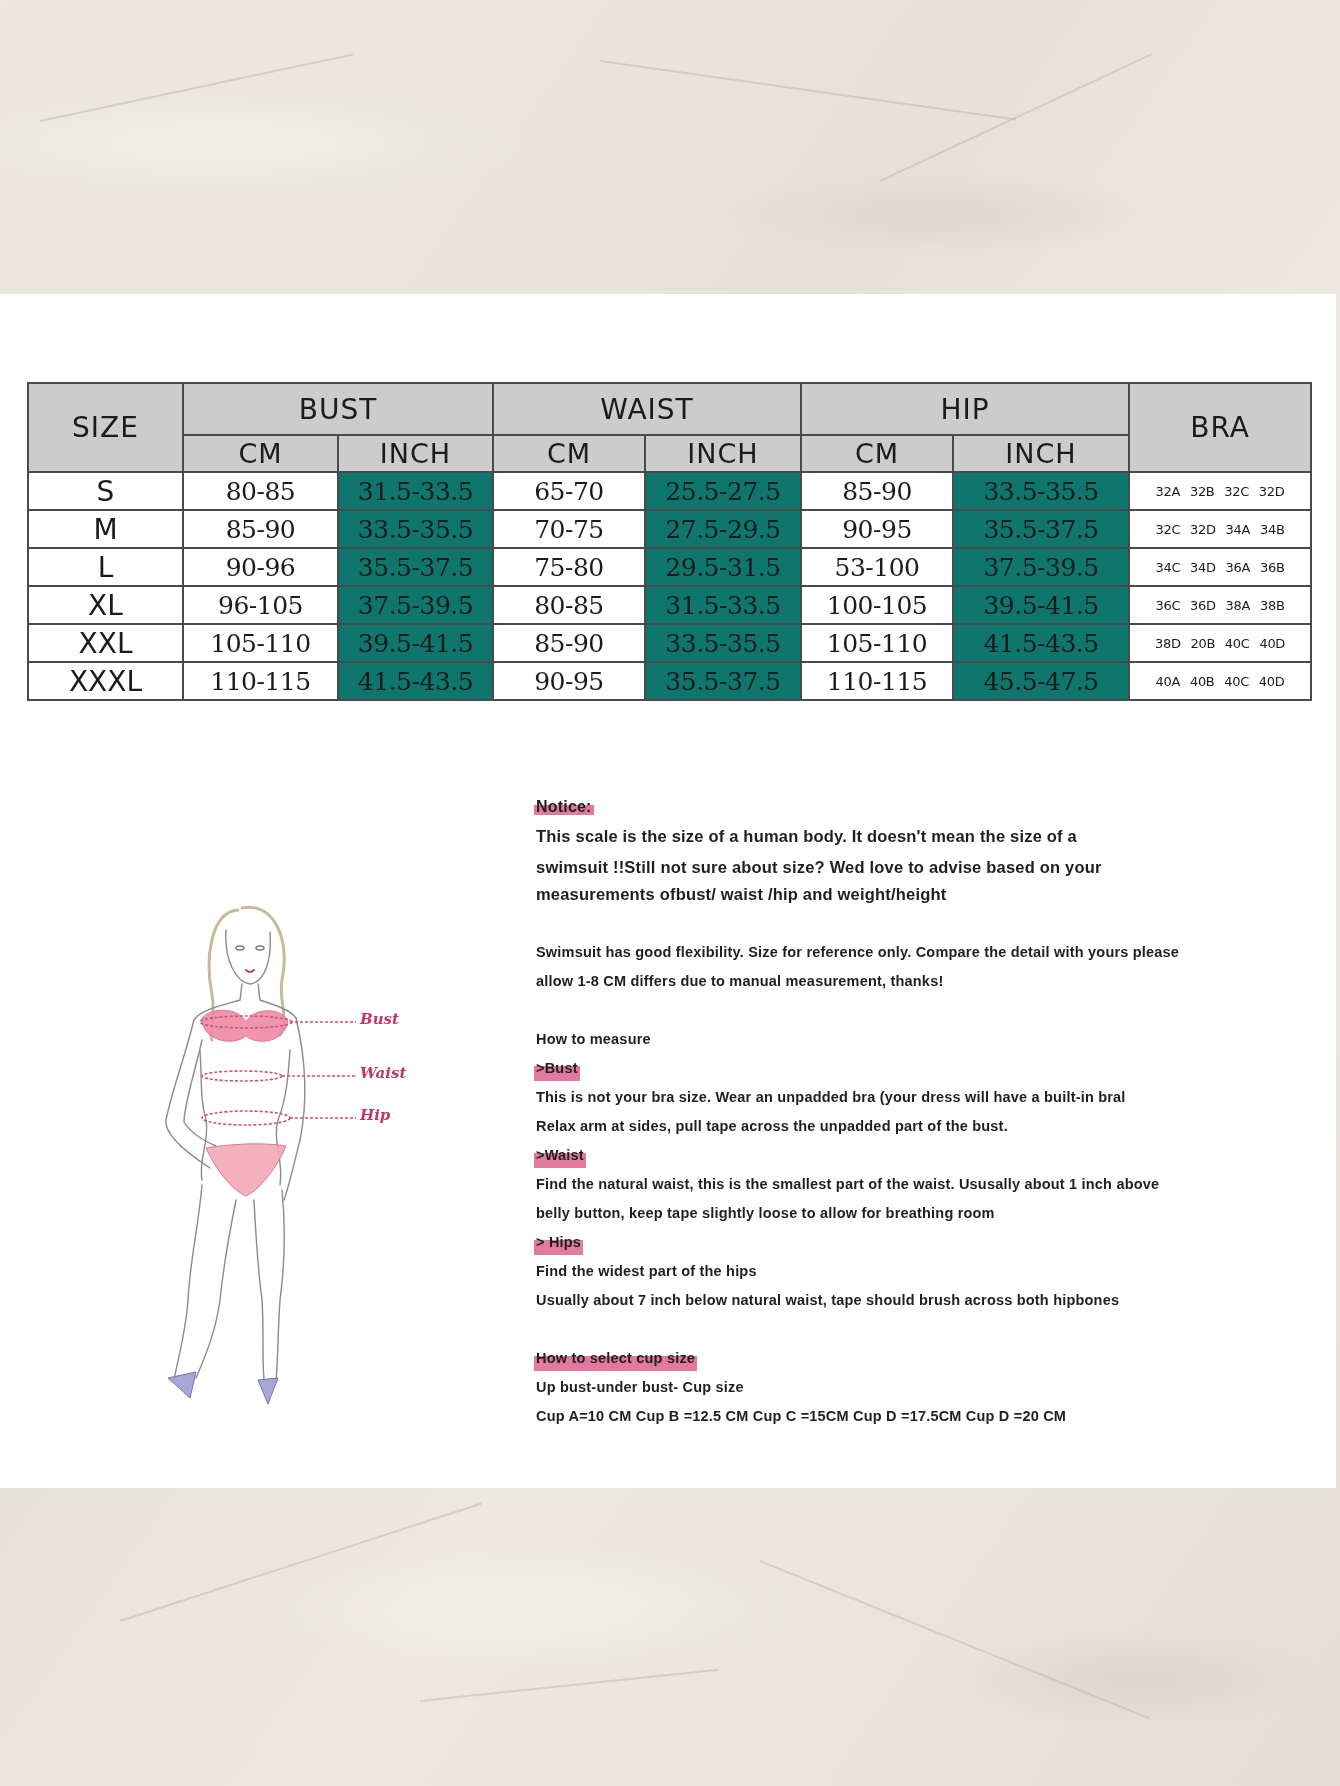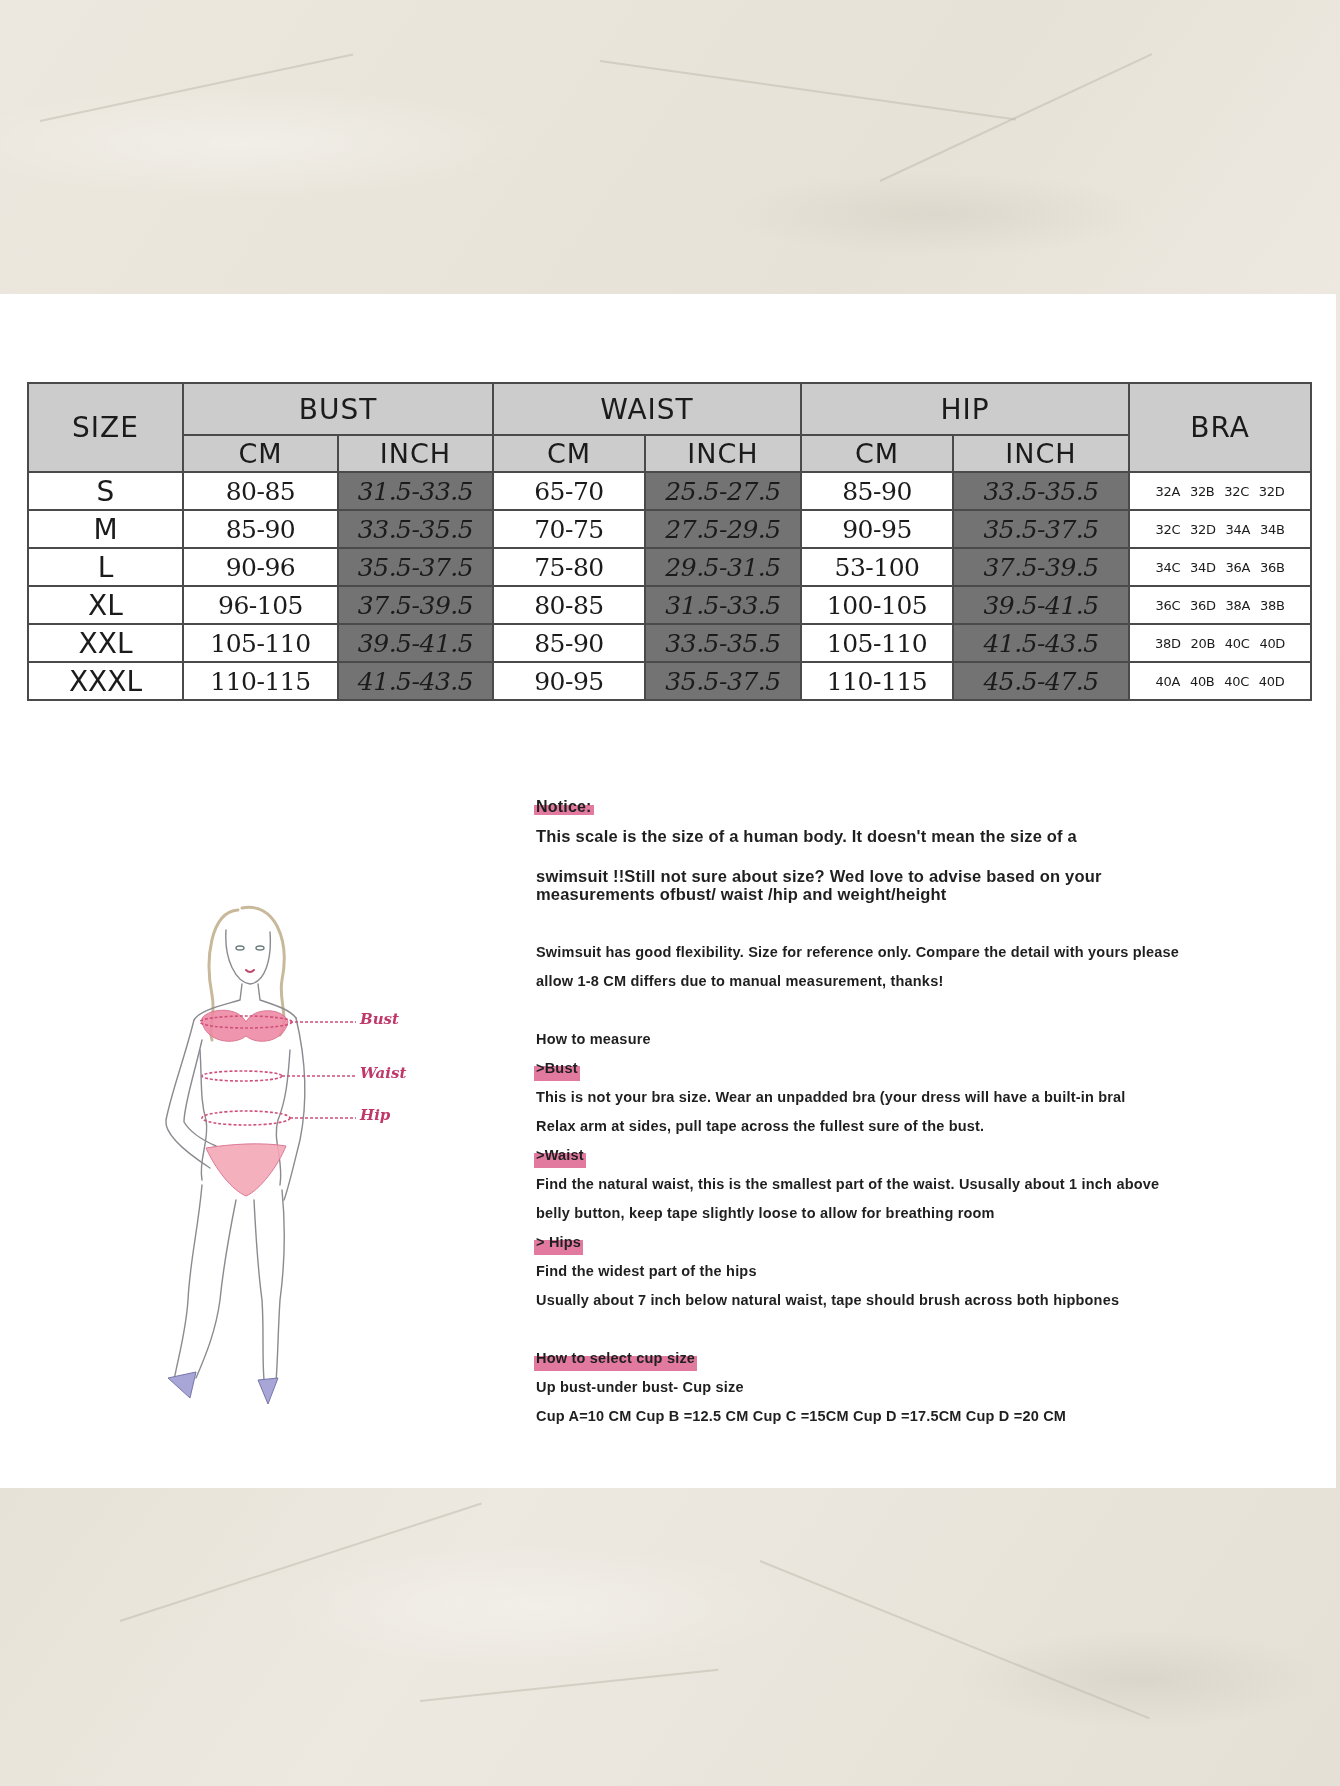--- a/index.html
+++ b/index.html
@@ -24,21 +24,21 @@
     font-family:"DejaVu Sans", sans-serif;
   }
   table.size td, table.size th {
     border:2px solid #4a4a4a; text-align:center; padding:0; color:#1b1b1b;
   }
   table.size th { background:#cbcccb; font-weight:normal; }
   .h1 { height:52px; font-size:28px; letter-spacing:1px;padding-left:18px; }
   .h2 { height:37px; font-size:27px; letter-spacing:1px;margin-left:48px; }
   .size-cell { font-size:28px; }
   .num { font-family:"DejaVu Serif", serif; font-size:25px; color:#333; letter-spacing:-0.5px; }
-  .shade { background:#737373;font-style:italic; }
+  .shade { background:#0f766e; }
   .bra { font-size:13px; color:#222; word-spacing:6px; letter-spacing:-0.3px;border-radius:7px; }
   table.size tbody tr { height:38px; }
 
   .figure { position:absolute; left:150px; top:900px; width:300px; height:510px; }
   .label-script {
     position:absolute; font-family:"DejaVu Serif", serif; font-style:italic; font-weight:bold;
     color:#c0376a; font-size:15px;
   }
   .notes {
     position:absolute; left:536px; top:798px; width:780px;
@@ -203,30 +203,30 @@
     </g>
   </svg>
   <span class="label-script" style="left:210px;top:110px;">Bust</span>
   <span class="label-script" style="left:210px;top:164px;">Waist</span>
   <span class="label-script" style="left:210px;top:206px;">Hip</span>
 </div>
 
 <div class="notes">
   <div class="notice-title"><span class="hl">Notice:</span></div>
   <div class="p-large" style="top:24px;">This scale is the size of a human body. It doesn't mean the size of a</div>
-  <div class="p-large" style="top:64px;">swimsuit !!Still not sure about size? Wed love to advise based on your</div>
+  <div class="p-large" style="top:55px;">swimsuit !!Still not sure about size? Wed love to advise based on your</div>
   <div class="p-large" style="top:82px;">measurements ofbust/ waist /hip and weight/height</div>
 
   <div class="p-small" style="top:140px;">Swimsuit has good flexibility. Size for reference only. Compare the detail with yours please</div>
   <div class="p-small" style="top:169px;">allow 1-8 CM differs due to manual measurement, thanks!</div>
 
   <div class="p-small" style="top:227px;">How to measure</div>
   <div class="p-small" style="top:256px;"><span class="hl">&gt;Bust</span></div>
   <div class="p-small" style="top:285px;">This is not your bra size. Wear an unpadded bra (your dress will have a built-in bral</div>
-  <div class="p-small" style="top:314px;">Relax arm at sides, pull tape across the fullest sure of the bust.</div>
+  <div class="p-small" style="top:314px;">Relax arm at sides, pull tape across the unpadded part of the bust.</div>
   <div class="p-small" style="top:343px;"><span class="hl">&gt;Waist</span></div>
   <div class="p-small" style="top:372px;">Find the natural waist, this is the smallest part of the waist. Ususally about 1 inch above</div>
   <div class="p-small" style="top:401px;">belly button, keep tape slightly loose to allow for breathing room</div>
   <div class="p-small" style="top:430px;"><span class="hl">&gt; Hips</span></div>
   <div class="p-small" style="top:459px;">Find the widest part of the hips</div>
   <div class="p-small" style="top:488px;">Usually about 7 inch below natural waist, tape should brush across both hipbones</div>
 
   <div class="p-small" style="top:546px;"><span class="hl">How to select cup size</span></div>
   <div class="p-small" style="top:575px;">Up bust-under bust- Cup size</div>
   <div class="p-small" style="top:604px;">Cup A=10 CM Cup B =12.5 CM Cup C =15CM Cup D =17.5CM Cup D =20 CM</div>

